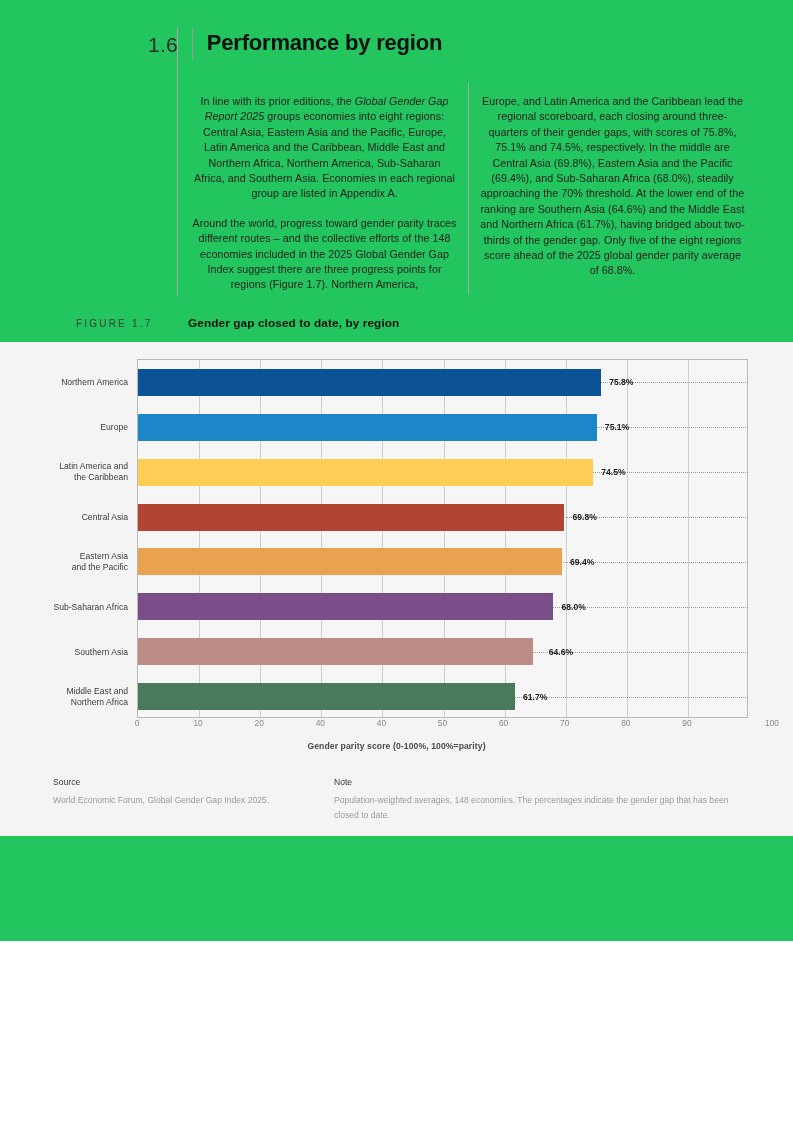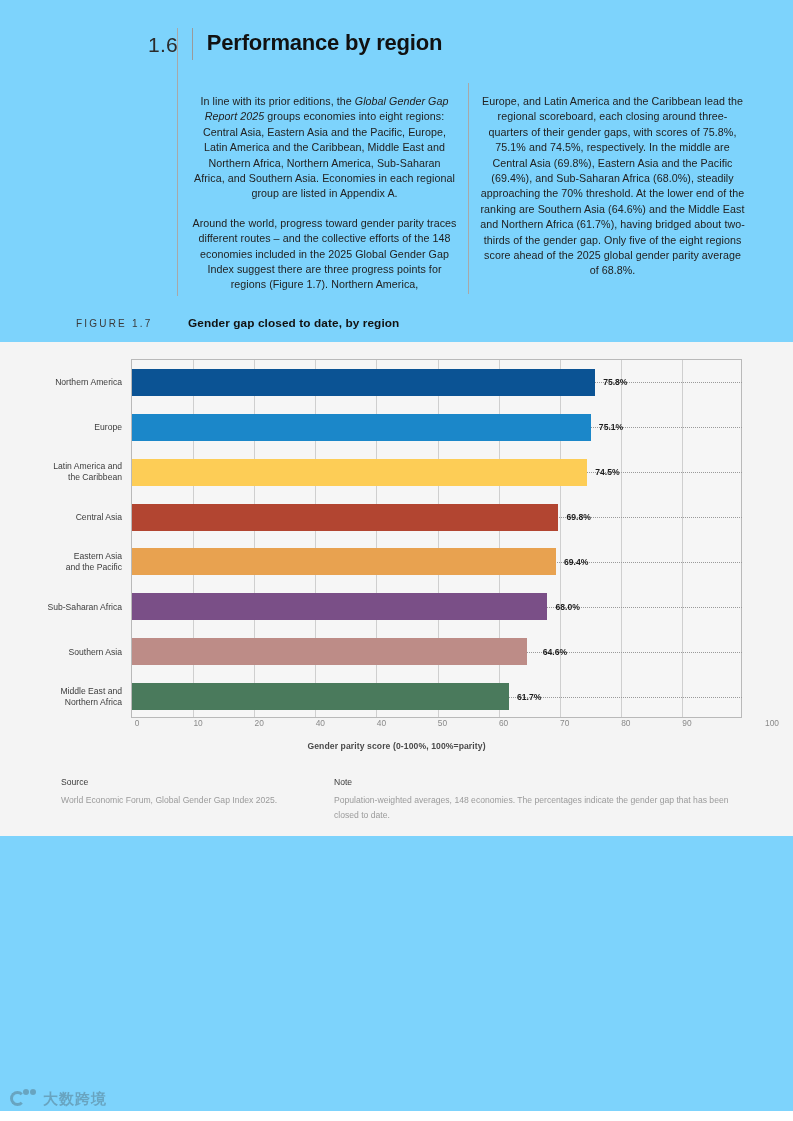--- a/index.html
+++ b/index.html
@@ -3,21 +3,21 @@
 <meta charset="utf-8">
 <style>
   * { box-sizing: border-box; }
   html, body {
     margin: 0; padding: 0;
     width: 793px; height: 1121px;
     background: #ffffff;
     font-family: "Liberation Sans", sans-serif;
     -webkit-font-smoothing: antialiased;
   }
-  .page { position: relative; width: 793px; height: 1111px; overflow: hidden; background:#7dd3fc; }
+  .page { position: relative; width: 793px; height: 941px; overflow: hidden; background:#22c55e; }
 
   
   .section-head {
     position: absolute; left: 148px; top: 28px;
     display: flex; align-items: flex-start;
   }
   .section-num {
     font-size: 21px; color: #2b2b2b; font-weight: 400;
     line-height: 1; padding-top: 6px; letter-spacing: .2px;
   }
@@ -67,21 +67,21 @@
   
   .figure-panel {
     position: absolute; left: 0; top: 342px; width: 793px; height: 494px;
     background: #f4f4f4;
   }
 
   .plot-wrap { position: absolute; left: 0; top: 0; width: 793px; height: 395px; }
 
   
   .plot {
-    position: absolute; left: 131px; top: 17px; width: 611px; height: 359px;
+    position: absolute; left: 137px; top: 17px; width: 611px; height: 359px;
     border: 1px solid #b9b9b9;
     background: #f6f6f6;
   }
   .gridline {
     position: absolute; top: 0; bottom: 0; width: 1px; background: #cfcfcf;
   }
   
   .dotline {
     position: absolute; left: 0; right: -1px; height: 0;
     border-top: 1px dotted #9a9a9a;
@@ -110,21 +110,21 @@
     transform: translateX(-50%);
   }
   .axis-title {
     position: absolute; left: 0; right: 0; top: 399px; text-align: center;
     font-size: 8.6px; font-weight: 700; color: #4a4a4a; letter-spacing: .1px;
   }
 
   
   .footnotes { position: absolute; left: 0; top: 435px; width: 793px; }
   .fn { position: absolute; top: 0; }
-  .fn.src { left: 61px; width: 280px; }
+  .fn.src { left: 53px; width: 280px; }
   .fn.note { left: 334px; width: 420px; }
   .fn-head { font-size: 8.6px; color: #3a3a3a; margin-bottom: 6px; }
   .fn-body { font-size: 8.6px; color: #9b9b9b; line-height: 15px; }
 
   
   .watermark {
     position: absolute; left: 10px; top: 1089px;
     display: flex; align-items: center; gap: 7px; opacity: .30;
   }
   .wm-mark { position: relative; width: 26px; height: 20px; }

